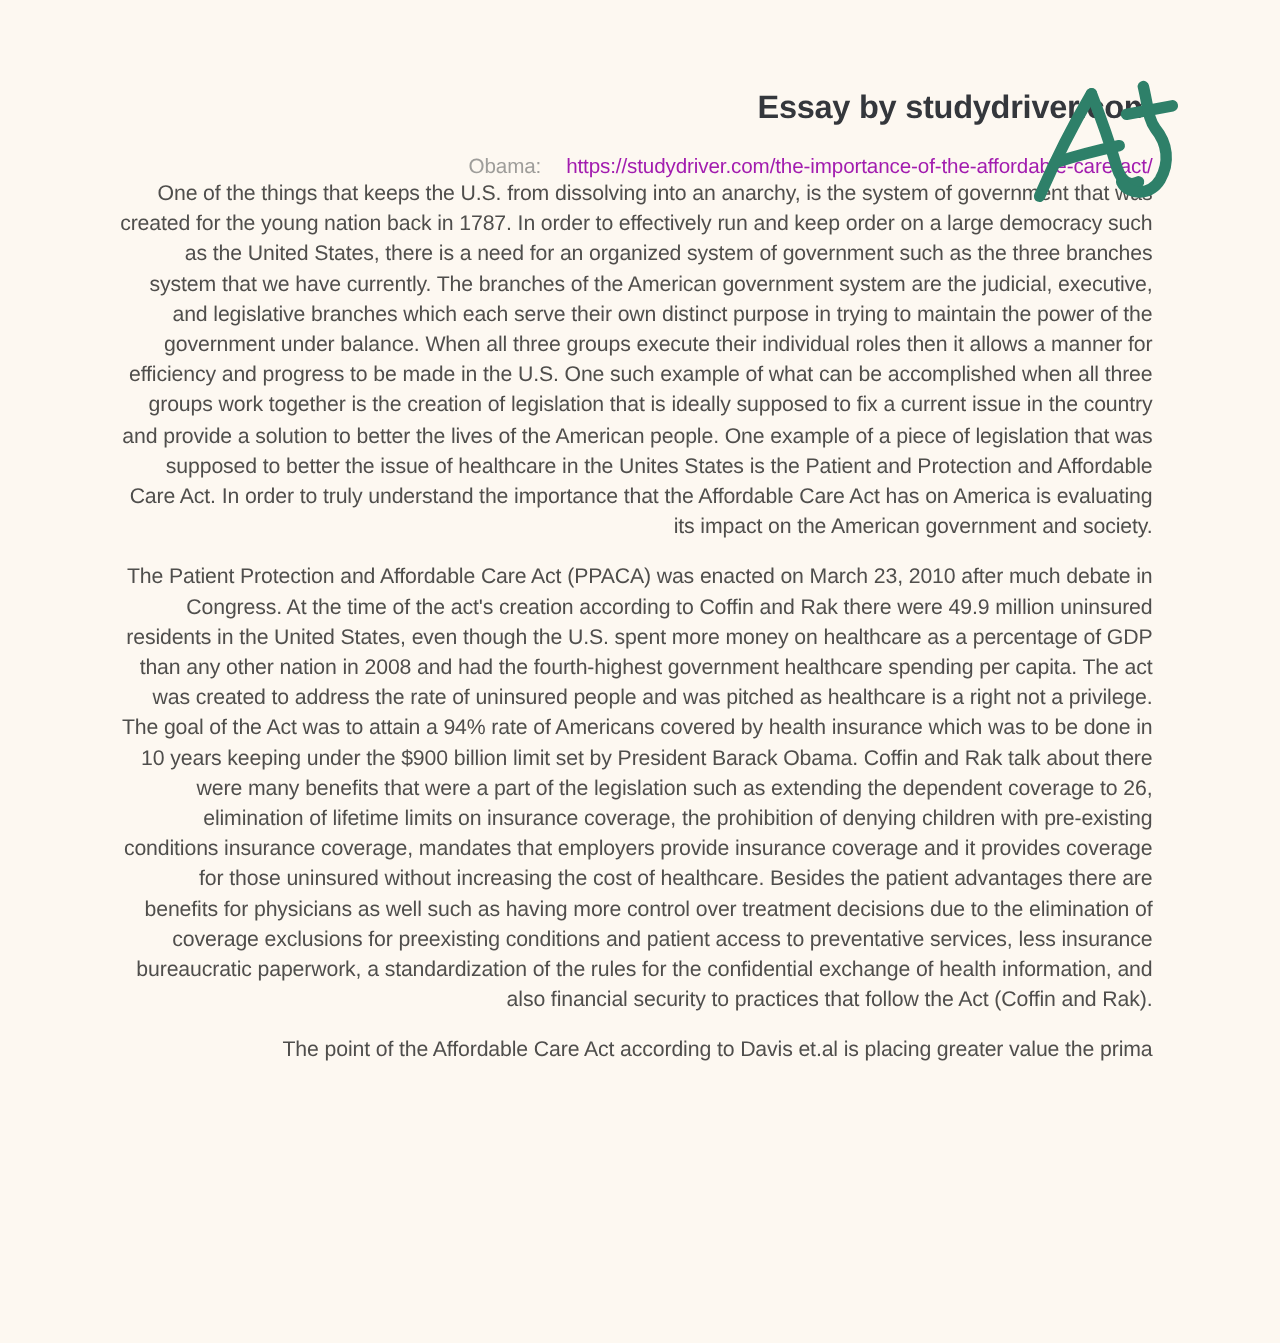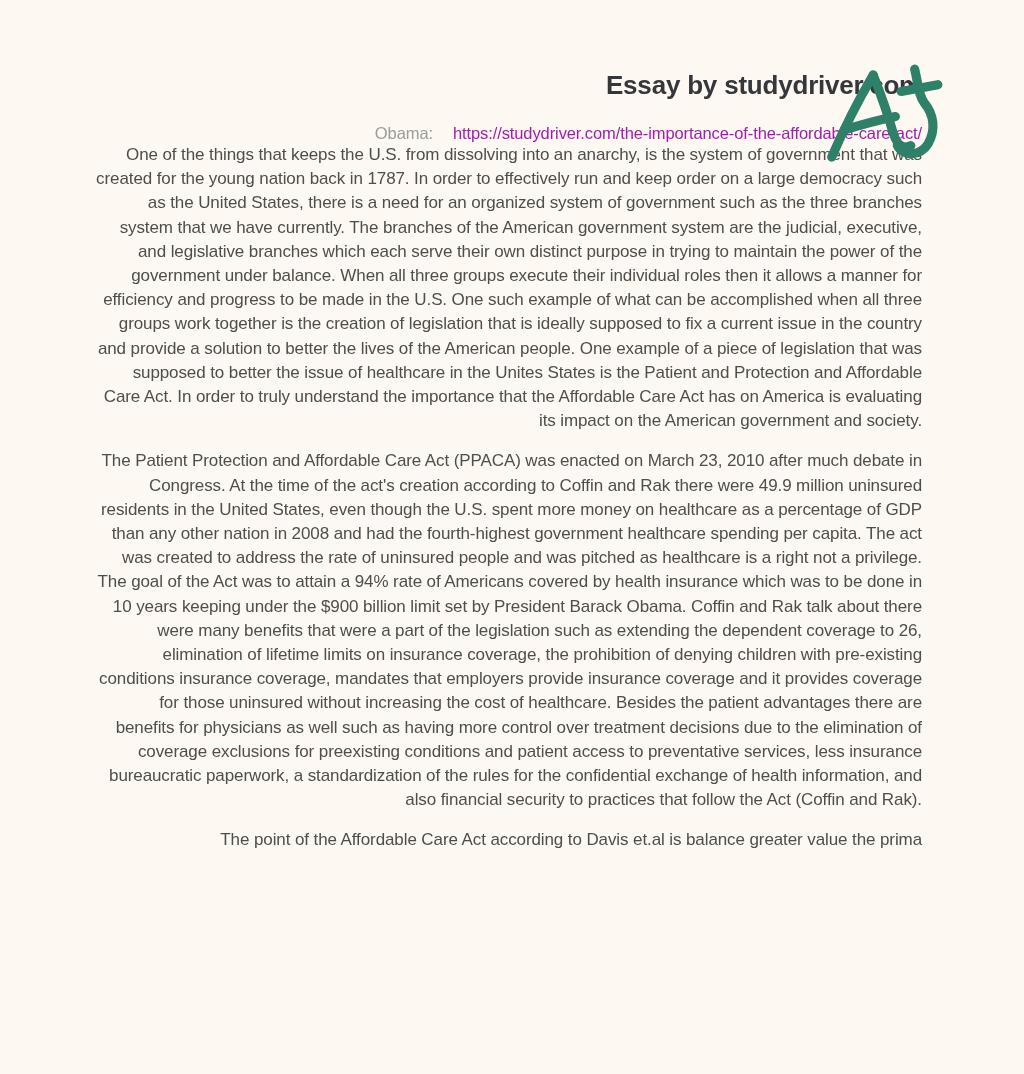--- a/index.html
+++ b/index.html
@@ -77,16 +77,16 @@
       <path d="M82,36 L120,29"></path>
 
       <path d="M96,13 C100,30 100,40 106,48 C116,60 118,76 110,90 C102,103 84,104 78,92"></path>
     </g>
   </svg>
 
 
   <div class="essay">
     <p>One of the things that keeps the U.S. from dissolving into an anarchy, is the system of government that was created for the young nation back in 1787. In order to effectively run and keep order on a large democracy such as the United States, there is a need for an organized system of government such as the three branches system that we have currently. The branches of the American government system are the judicial, executive, and legislative branches which each serve their own distinct purpose in trying to maintain the power of the government under balance. When all three groups execute their individual roles then it allows a manner for efficiency and progress to be made in the U.S. One such example of what can be accomplished when all three groups work together is the creation of legislation that is ideally supposed to fix a current issue in the country and provide a solution to better the lives of the American people. One example of a piece of legislation that was supposed to better the issue of healthcare in the Unites States is the Patient and Protection and Affordable Care Act. In order to truly understand the importance that the Affordable Care Act has on America is evaluating its impact on the American government and society.</p>
     <p>The Patient Protection and Affordable Care Act (PPACA) was enacted on March 23, 2010 after much debate in Congress. At the time of the act's creation according to Coffin and Rak there were 49.9 million uninsured residents in the United States, even though the U.S. spent more money on healthcare as a percentage of GDP than any other nation in 2008 and had the fourth-highest government healthcare spending per capita. The act was created to address the rate of uninsured people and was pitched as healthcare is a right not a privilege. The goal of the Act was to attain a 94% rate of Americans covered by health insurance which was to be done in 10 years keeping under the $900 billion limit set by President Barack Obama. Coffin and Rak talk about there were many benefits that were a part of the legislation such as extending the dependent coverage to 26, elimination of lifetime limits on insurance coverage, the prohibition of denying children with pre-existing conditions insurance coverage, mandates that employers provide insurance coverage and it provides coverage for those uninsured without increasing the cost of healthcare. Besides the patient advantages there are benefits for physicians as well such as having more control over treatment decisions due to the elimination of coverage exclusions for preexisting conditions and patient access to preventative services, less insurance bureaucratic paperwork, a standardization of the rules for the confidential exchange of health information, and also financial security to practices that follow the Act (Coffin and Rak).</p>
-    <p>The point of the Affordable Care Act according to Davis et.al is balance greater value the prima</p>
+    <p>The point of the Affordable Care Act according to Davis et.al is placing greater value the prima</p>
   </div>
 
 </div>
 
 </body></html>

